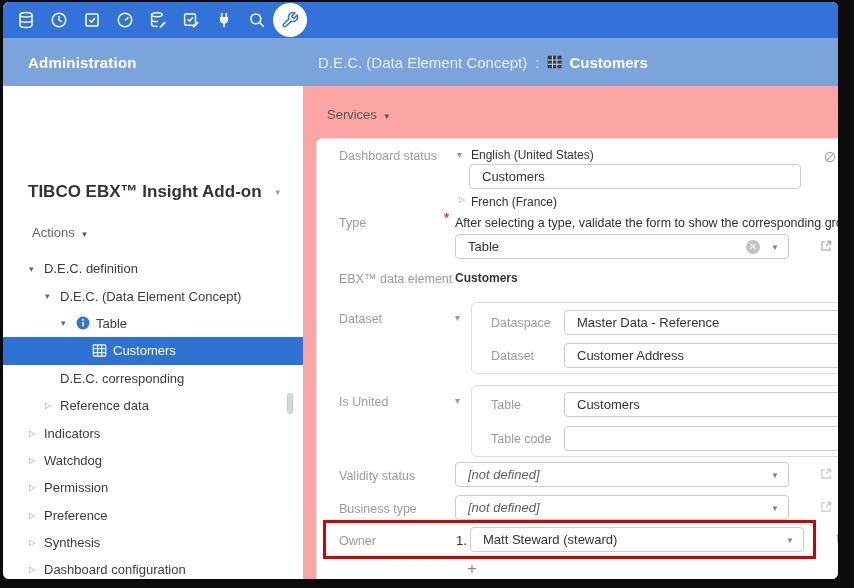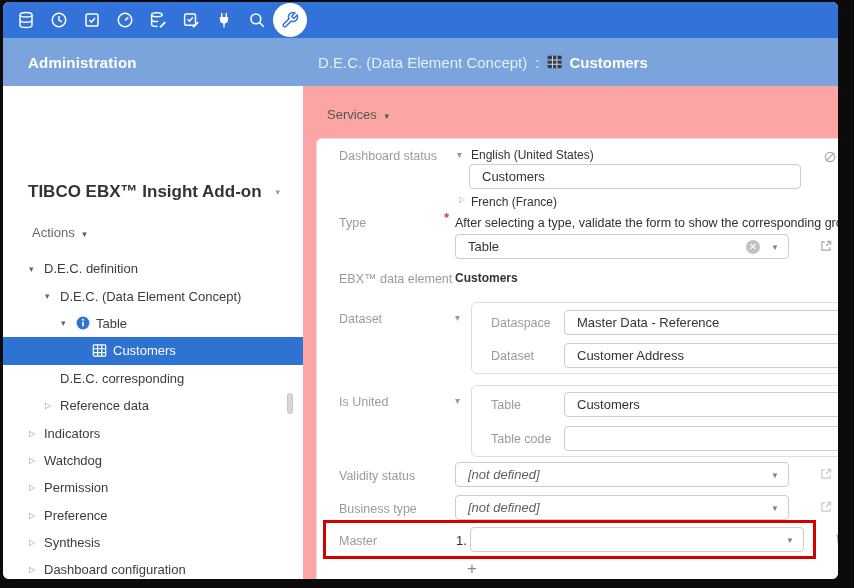--- a/index.html
+++ b/index.html
@@ -321,23 +321,24 @@
         <span class="cbcaret">▼</span>
       </div>
       <span class="ric dim" style="left:502px;top:361px">
         <svg viewBox="0 0 24 24" fill="none" stroke="currentColor" stroke-width="2">
             <path d="M10 5H5v14h14v-5"></path>
             <path d="M14 4h6v6"></path>
             <path d="M20 4l-8 8"></path>
           </svg>
       </span>
 
-      <div class="flabel" style="left:22px;top:395px">Master</div>
+      <div class="flabel" style="left:22px;top:395px">Owner</div>
       <div class="idx" style="left:139px;top:394px">1.</div>
       <div class="combo" style="left:153px;top:388px;width:334px">
+        <span>Matt Steward (steward)</span>
         <span class="cbcaret">▼</span>
       </div>
       <div class="hl-box" style="left:6px;top:381px;width:487px;height:33px"></div>
       <span class="ric" style="left:517px;top:392px">
         <svg viewBox="0 0 24 24" fill="none" stroke="currentColor" stroke-width="1.8">
             <path d="M4 7h16"></path>
             <path d="M9 7V5a1 1 0 011-1h4a1 1 0 011 1v2"></path>
             <path d="M6 7l1 13h10l1-13"></path>
             <path d="M10 11v6M14 11v6"></path>
           </svg>

